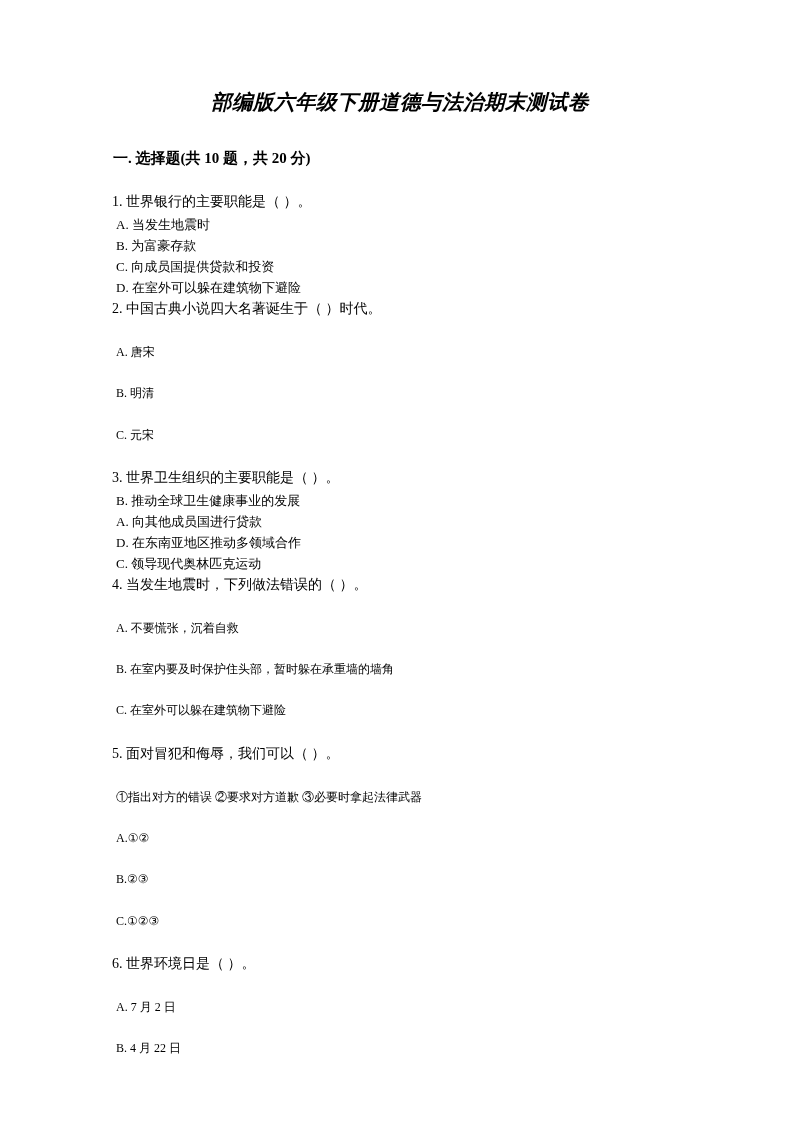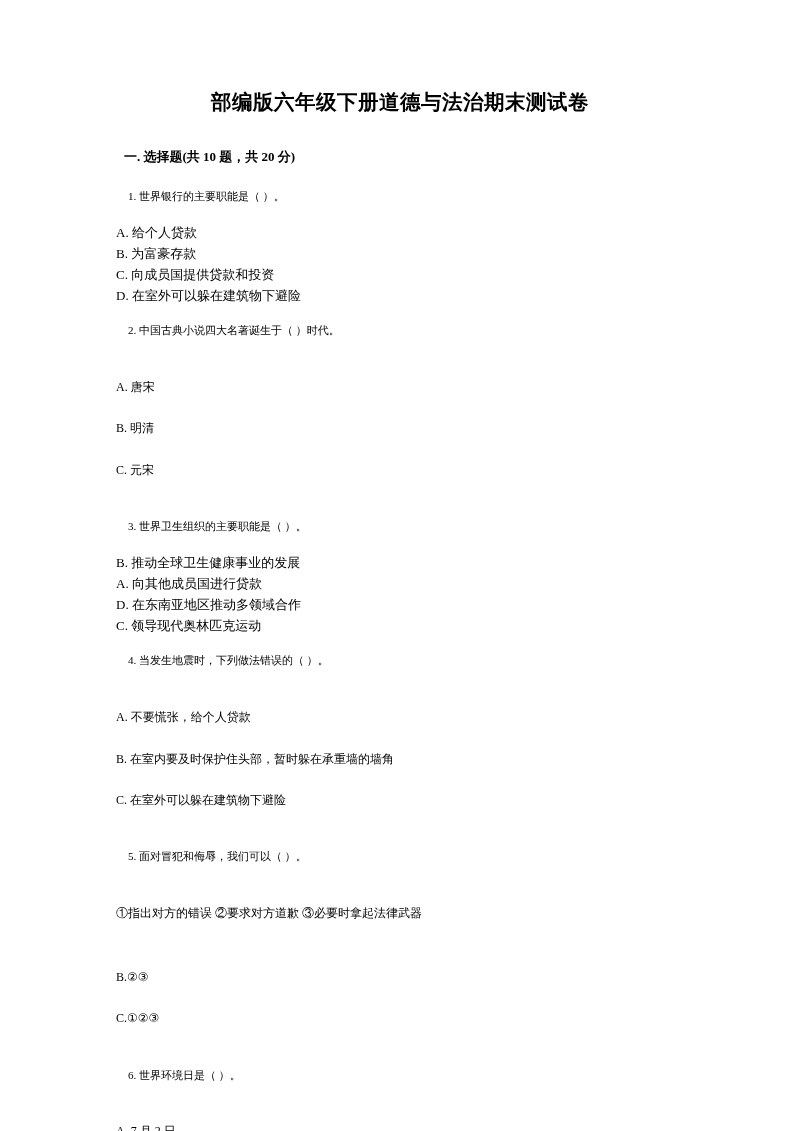--- a/index.html
+++ b/index.html
@@ -29,34 +29,35 @@
     top: 88px;
     width: 584px;
   }
   .doc-title {
     font-size: 20.5px;
     font-weight: bold;
     text-align: center;
     letter-spacing: 0.5px;
     margin: 0 0 30px 0;
     line-height: 1.4;
+    font-style: italic;
   }
   .section-heading {
-    font-size: 13px;
+    font-size: 15px;
     font-weight: bold;
-    margin: 0 0 22px 16px;
+    margin: 0 0 22px 5px;
     line-height: 1.5;
   }
   .q-block {
     margin-bottom: 0;
   }
   .q-stem {
-    font-size: 11px;
+    font-size: 14px;
     line-height: 1.62;
-    margin: 16px;
+    margin: 0;
   }
   .opt-tight {
     font-size: 13px;
     line-height: 1.62;
     margin: 0;
     padding-left: 8px;
   }
   .opt-loose {
     font-size: 12px;
     line-height: 1.62;
@@ -71,21 +72,21 @@
 
 <div class="page">
   <div class="content">
 
     <h1 class="doc-title">部编版六年级下册道德与法治期末测试卷</h1>
 
     <p class="section-heading">一. 选择题(共 10 题，共 20 分)</p>
 
     <div class="q-block">
       <p class="q-stem stem-indent">1. 世界银行的主要职能是（        ）。</p>
-      <p class="opt-tight">A. 给个人贷款</p>
+      <p class="opt-tight">A. 当发生地震时</p>
       <p class="opt-tight">B. 为富豪存款</p>
       <p class="opt-tight">C. 向成员国提供贷款和投资</p>
       <p class="opt-tight">D. 在室外可以躲在建筑物下避险</p>
     </div>
 
     <div class="q-block">
       <p class="q-stem stem-indent">2. 中国古典小说四大名著诞生于（         ）时代。</p>
       <div class="spacer-md"></div>
       <p class="opt-loose">A. 唐宋</p>
       <div class="spacer-md"></div>
@@ -99,33 +100,34 @@
       <p class="q-stem stem-indent">3. 世界卫生组织的主要职能是（        ）。</p>
       <p class="opt-tight">B. 推动全球卫生健康事业的发展</p>
       <p class="opt-tight">A. 向其他成员国进行贷款</p>
       <p class="opt-tight">D. 在东南亚地区推动多领域合作</p>
       <p class="opt-tight">C. 领导现代奥林匹克运动</p>
     </div>
 
     <div class="q-block">
       <p class="q-stem stem-indent">4. 当发生地震时，下列做法错误的（         ）。</p>
       <div class="spacer-md"></div>
-      <p class="opt-loose">A. 不要慌张，给个人贷款</p>
+      <p class="opt-loose">A. 不要慌张，沉着自救</p>
       <div class="spacer-md"></div>
       <p class="opt-loose">B. 在室内要及时保护住头部，暂时躲在承重墙的墙角</p>
       <div class="spacer-md"></div>
       <p class="opt-loose">C. 在室外可以躲在建筑物下避险</p>
       <div class="spacer-md"></div>
     </div>
 
     <div class="q-block">
       <p class="q-stem stem-indent">5. 面对冒犯和侮辱，我们可以（        ）。</p>
       <div class="spacer-md"></div>
       <p class="opt-loose">①指出对方的错误    ②要求对方道歉    ③必要时拿起法律武器</p>
       <div class="spacer-md"></div>
+      <p class="opt-loose">A.①②</p>
       <div class="spacer-md"></div>
       <p class="opt-loose">B.②③</p>
       <div class="spacer-md"></div>
       <p class="opt-loose">C.①②③</p>
       <div class="spacer-md"></div>
     </div>
 
     <div class="q-block">
       <p class="q-stem stem-indent">6. 世界环境日是（        ）。</p>
       <div class="spacer-md"></div>

